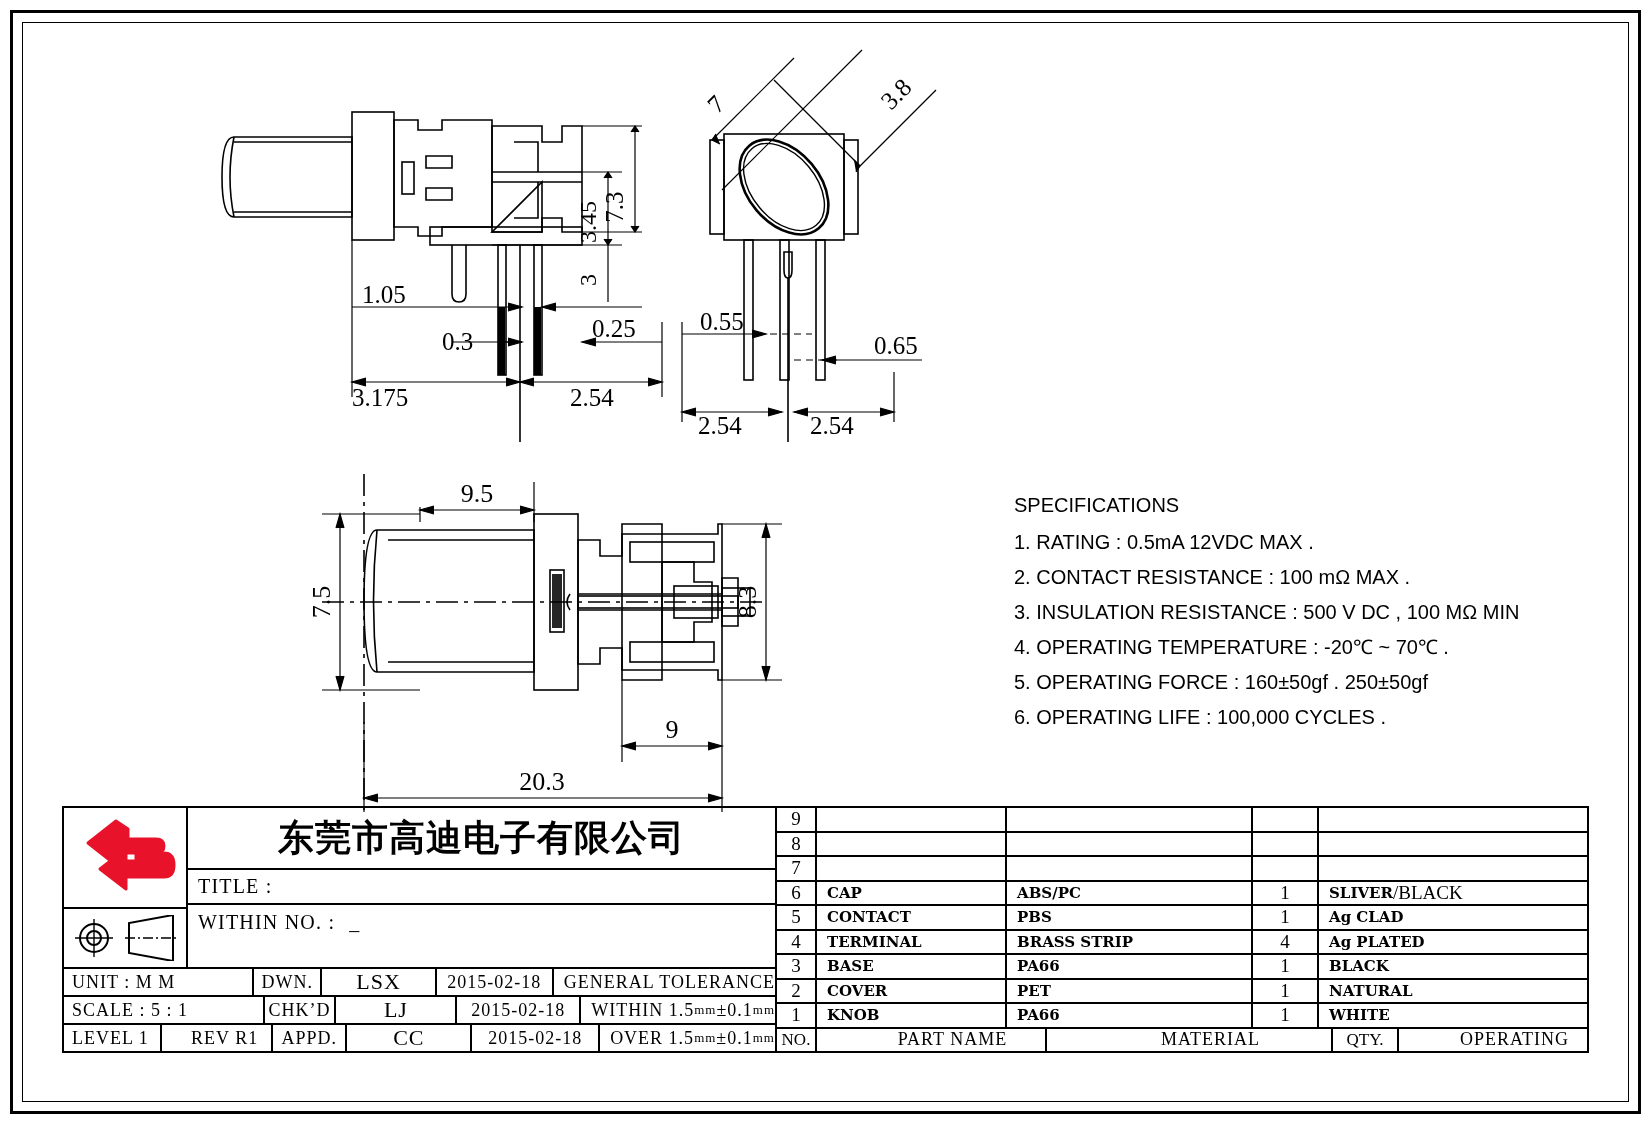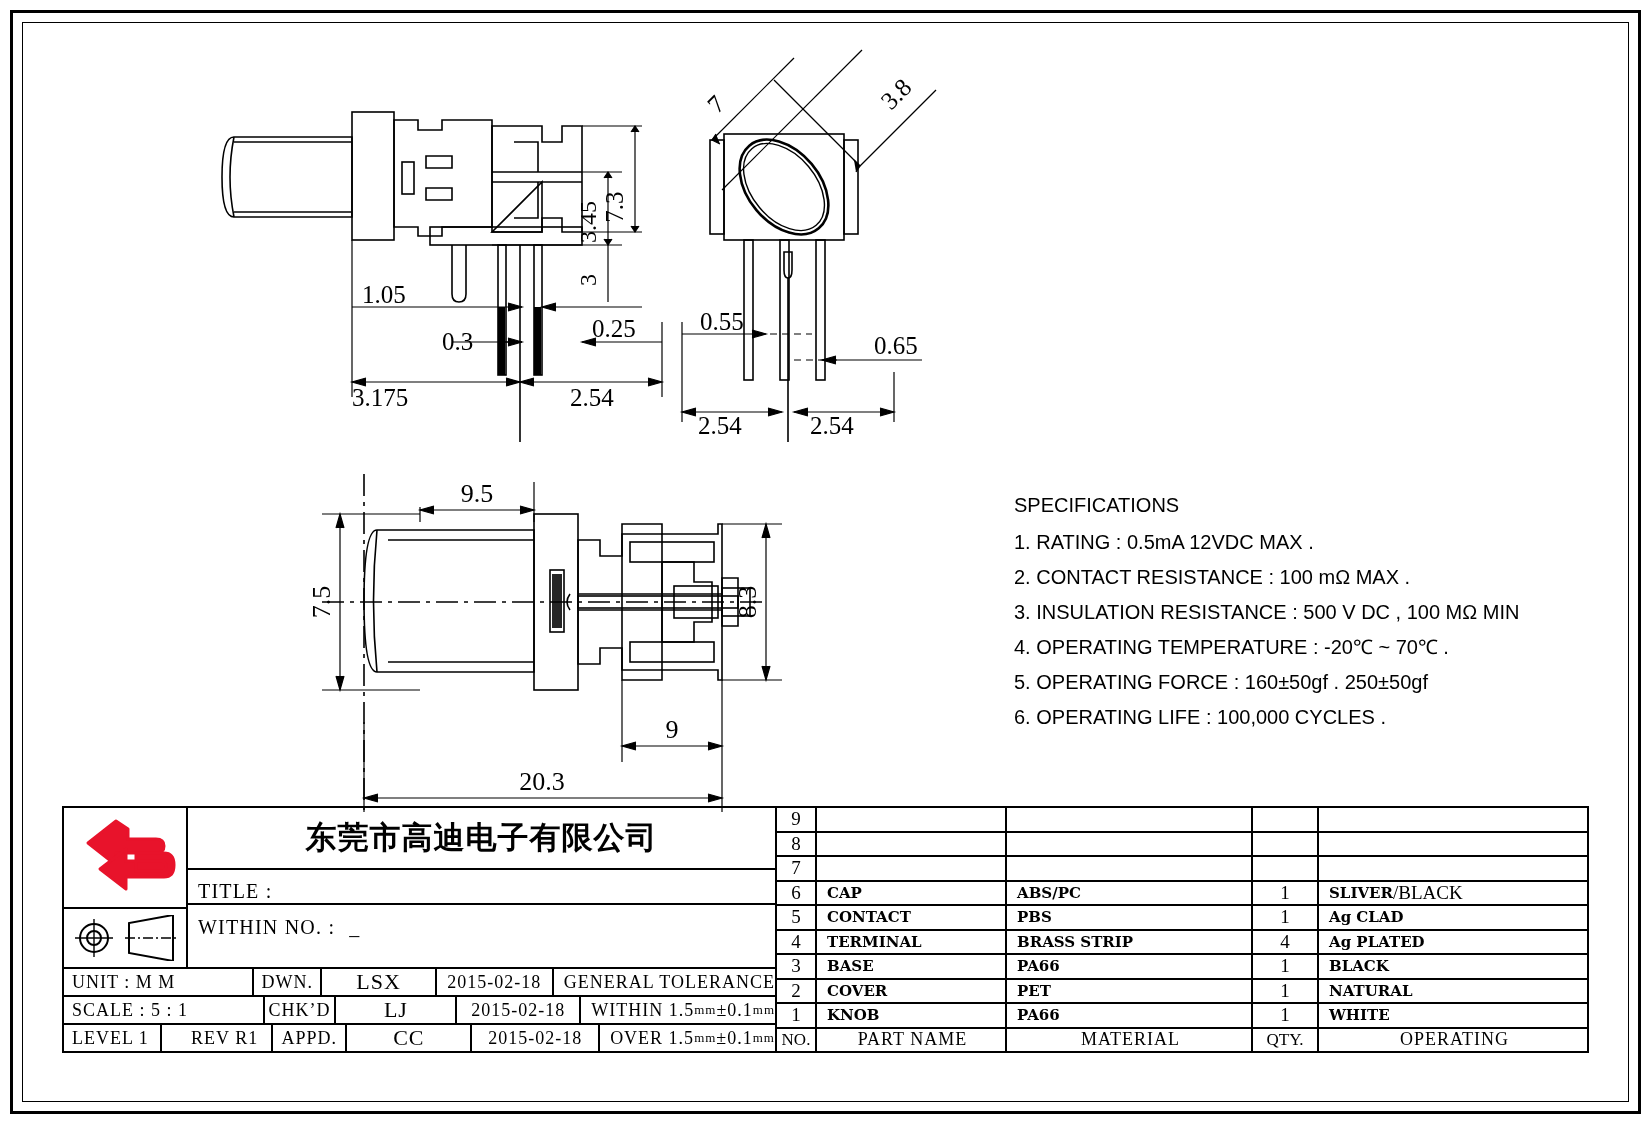--- a/index.html
+++ b/index.html
@@ -21,22 +21,22 @@
   .tblock{position:absolute;left:62px;top:806px;width:1527px;height:247px;border:2.5px solid #000;box-sizing:border-box;display:flex;}
   .tb-left{width:713px;border-right:2.5px solid #000;box-sizing:border-box;display:flex;flex-direction:column;}
   .tb-right{flex:1;display:flex;flex-direction:column;}
 
   .tb-upper{height:165px;display:flex;border-bottom:2.5px solid #000;box-sizing:border-box;}
   .tb-logo{width:124px;border-right:2.5px solid #000;box-sizing:border-box;display:flex;flex-direction:column;}
   .logo-top{height:101px;border-bottom:2px solid #000;box-sizing:border-box;position:relative;display:flex;align-items:center;justify-content:center;}
   .logo-bot{flex:1;position:relative;display:flex;align-items:center;justify-content:center;gap:6px;}
   .tb-head{flex:1;display:flex;flex-direction:column;}
   .company{height:62px;display:flex;align-items:center;justify-content:center;border-bottom:2px solid #000;box-sizing:border-box;}
-  .company span{font-family:Liberation Sans, sans-serif;font-weight:bold;font-size:31px;letter-spacing:1px;}
-  .trow{height:35px;display:flex;align-items:flex-end;border-bottom:2px solid #000;box-sizing:border-box;padding-left:10px;font-size:20px;letter-spacing:1.2px;}
+  .company span{font-family:Liberation Sans, sans-serif;font-weight:bold;font-size:36px;letter-spacing:1px;}
+  .trow{height:35px;display:flex;align-items:center;border-bottom:2px solid #000;box-sizing:border-box;padding-left:10px;font-size:20px;letter-spacing:1.2px;}
   .trow.last{border-bottom:none;height:34px;}
 
   .tb-lower{flex:1;display:flex;flex-direction:column;}
   .lrow{flex:1;display:flex;border-bottom:2px solid #000;box-sizing:border-box;}
   .lrow:last-child{border-bottom:none;}
   .lcell{display:flex;align-items:center;border-right:2px solid #000;box-sizing:border-box;font-size:18px;letter-spacing:1px;padding-left:8px;white-space:nowrap;}
   .lcell.c-unit{width:234px;}
   .lcell.c-lvl{width:110px;}
   .lcell.c-rev{width:124px;justify-content:center;padding-left:16px;}
   .lcell.c-lab{width:84px;justify-content:center;padding-left:0;}
@@ -50,21 +50,21 @@
   .prow{flex:1;display:flex;border-bottom:2px solid #000;box-sizing:border-box;}
   .prow:last-child{border-bottom:none;}
   .pcell{display:flex;align-items:center;border-right:2px solid #000;box-sizing:border-box;white-space:nowrap;}
   .p-no{width:40px;justify-content:center;font-size:19px;font-family:"Liberation Serif",serif;}
   .p-name{width:190px;padding-left:10px;font-family:"DejaVu Serif",serif;font-weight:bold;font-size:15px;}
   .p-mat{width:246px;padding-left:10px;font-family:"DejaVu Serif",serif;font-weight:bold;font-size:15px;}
   .p-qty{width:66px;justify-content:center;font-size:19px;font-family:"Liberation Serif",serif;}
   .p-fin{flex:1;border-right:none;padding-left:10px;font-family:"DejaVu Serif",serif;font-weight:bold;font-size:15px;border-radius:7px;}
   .p-fin .light{font-family:"Liberation Serif",serif;font-weight:normal;font-size:19px;}
   .hdr .p-no,.hdr .p-qty{font-size:17px;}
-  .hdr .p-name,.hdr .p-mat,.hdr .p-fin{font-family:"Liberation Serif",serif;font-weight:normal;font-size:18px;letter-spacing:1px;justify-content:center;padding-left:3px;display:flex;}
+  .hdr .p-name,.hdr .p-mat,.hdr .p-fin{font-family:"Liberation Serif",serif;font-weight:normal;font-size:18px;letter-spacing:1px;justify-content:center;padding-left:3px;display:flex;margin-left:40px;}
 </style>
 </head>
 <body>
 
 <div class="sheet">
   <div class="border-outer"></div>
   <div class="border-inner"></div>
 
   <div class="dwg">
     <svg width="1607" height="1080" viewBox="0 0 1607 1080">

